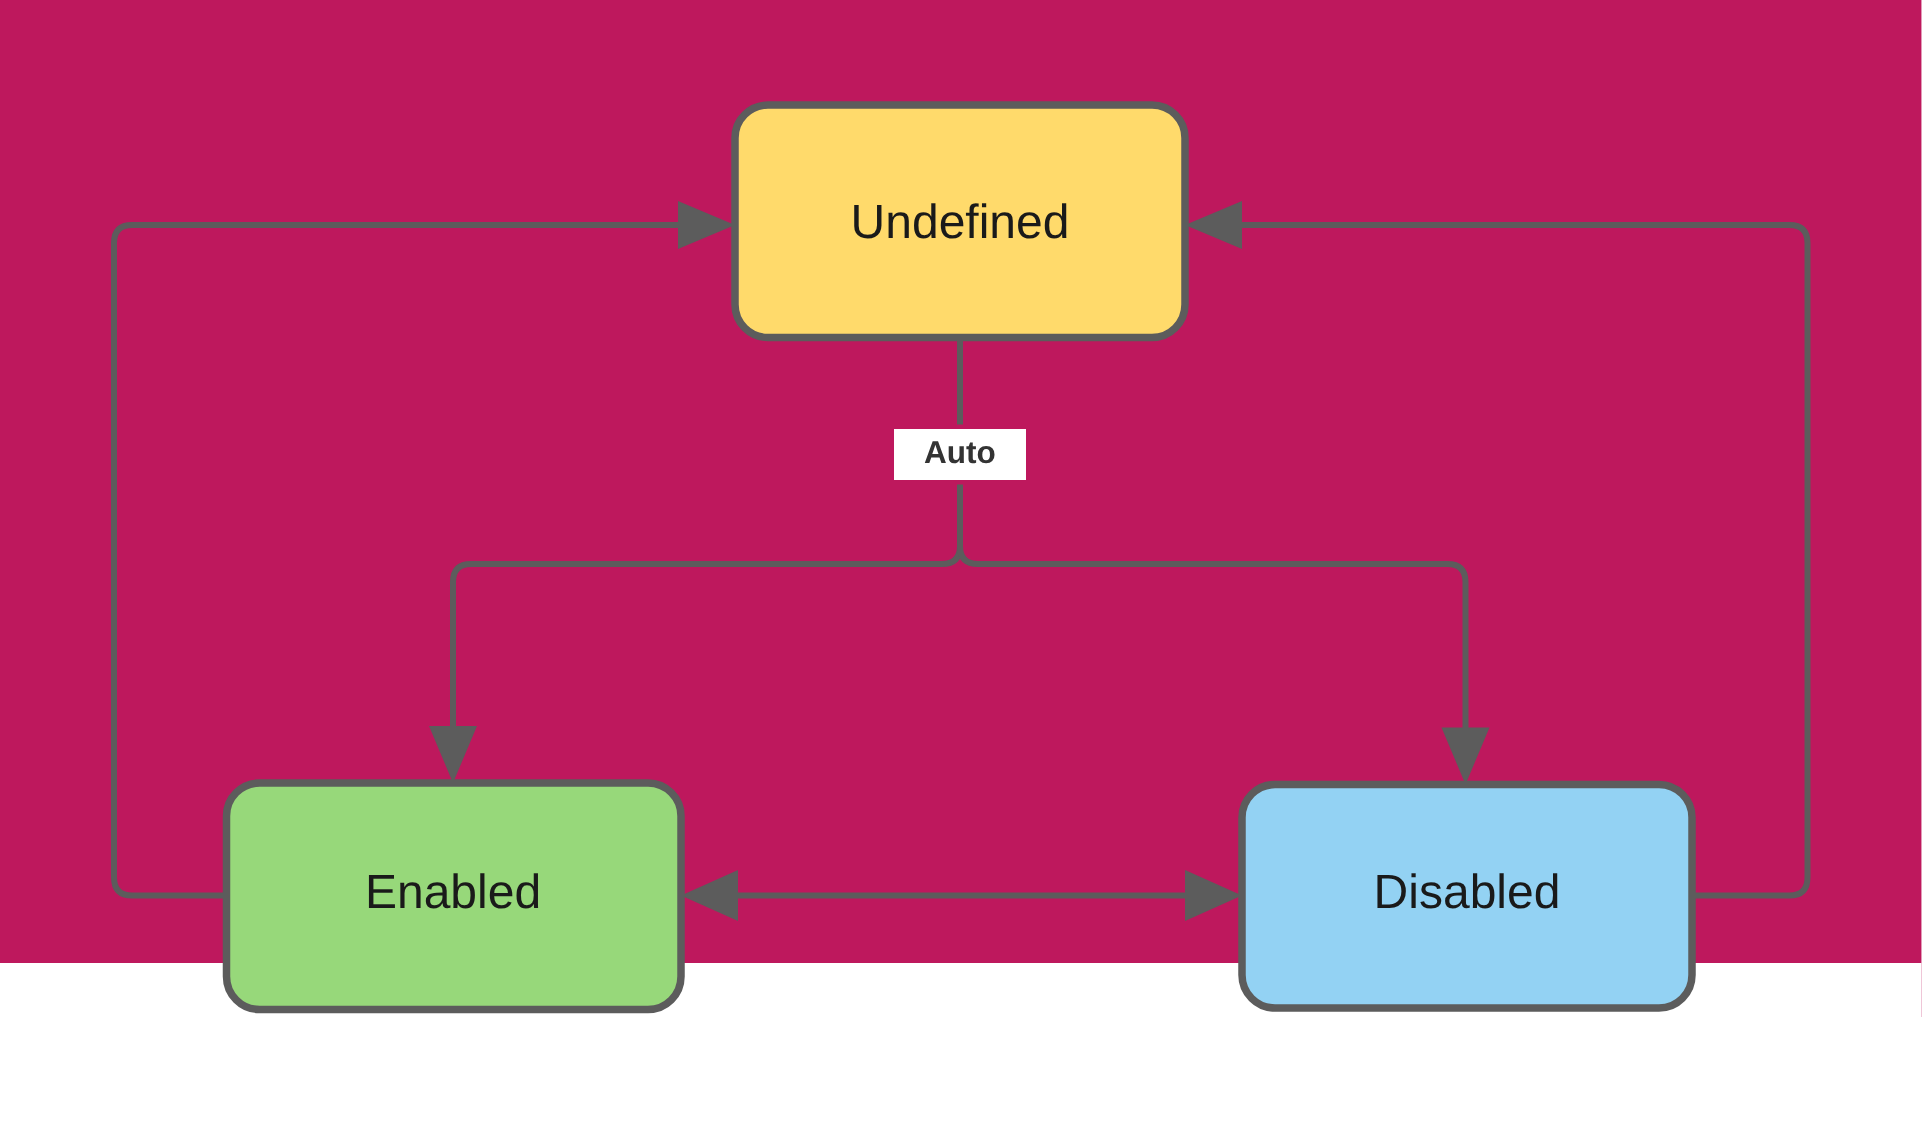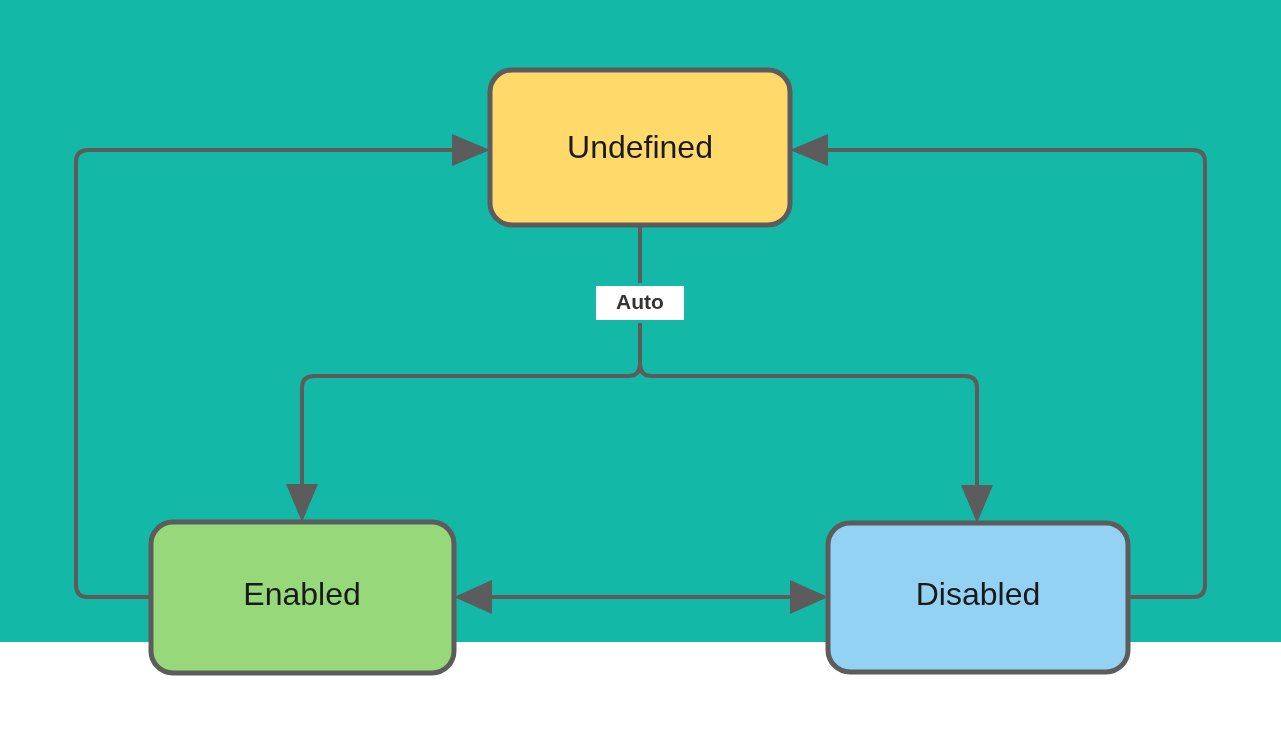--- a/index.html
+++ b/index.html
@@ -10,21 +10,21 @@
   body {
     width: 1281px;
     height: 750px;
     font-family: "Liberation Sans", sans-serif;
     overflow: hidden;
   }
   #diagram-canvas {
     position: relative;
     width: 1281px;
     height: 642px;
-    background: #14b8a6;
+    background: #be185d;
   }
   svg.diagram-svg {
     position: absolute;
     top: 0;
     left: 0;
     width: 1281px;
     height: 750px;
   }
   .node-label {
     font-family: "Liberation Sans", sans-serif;

